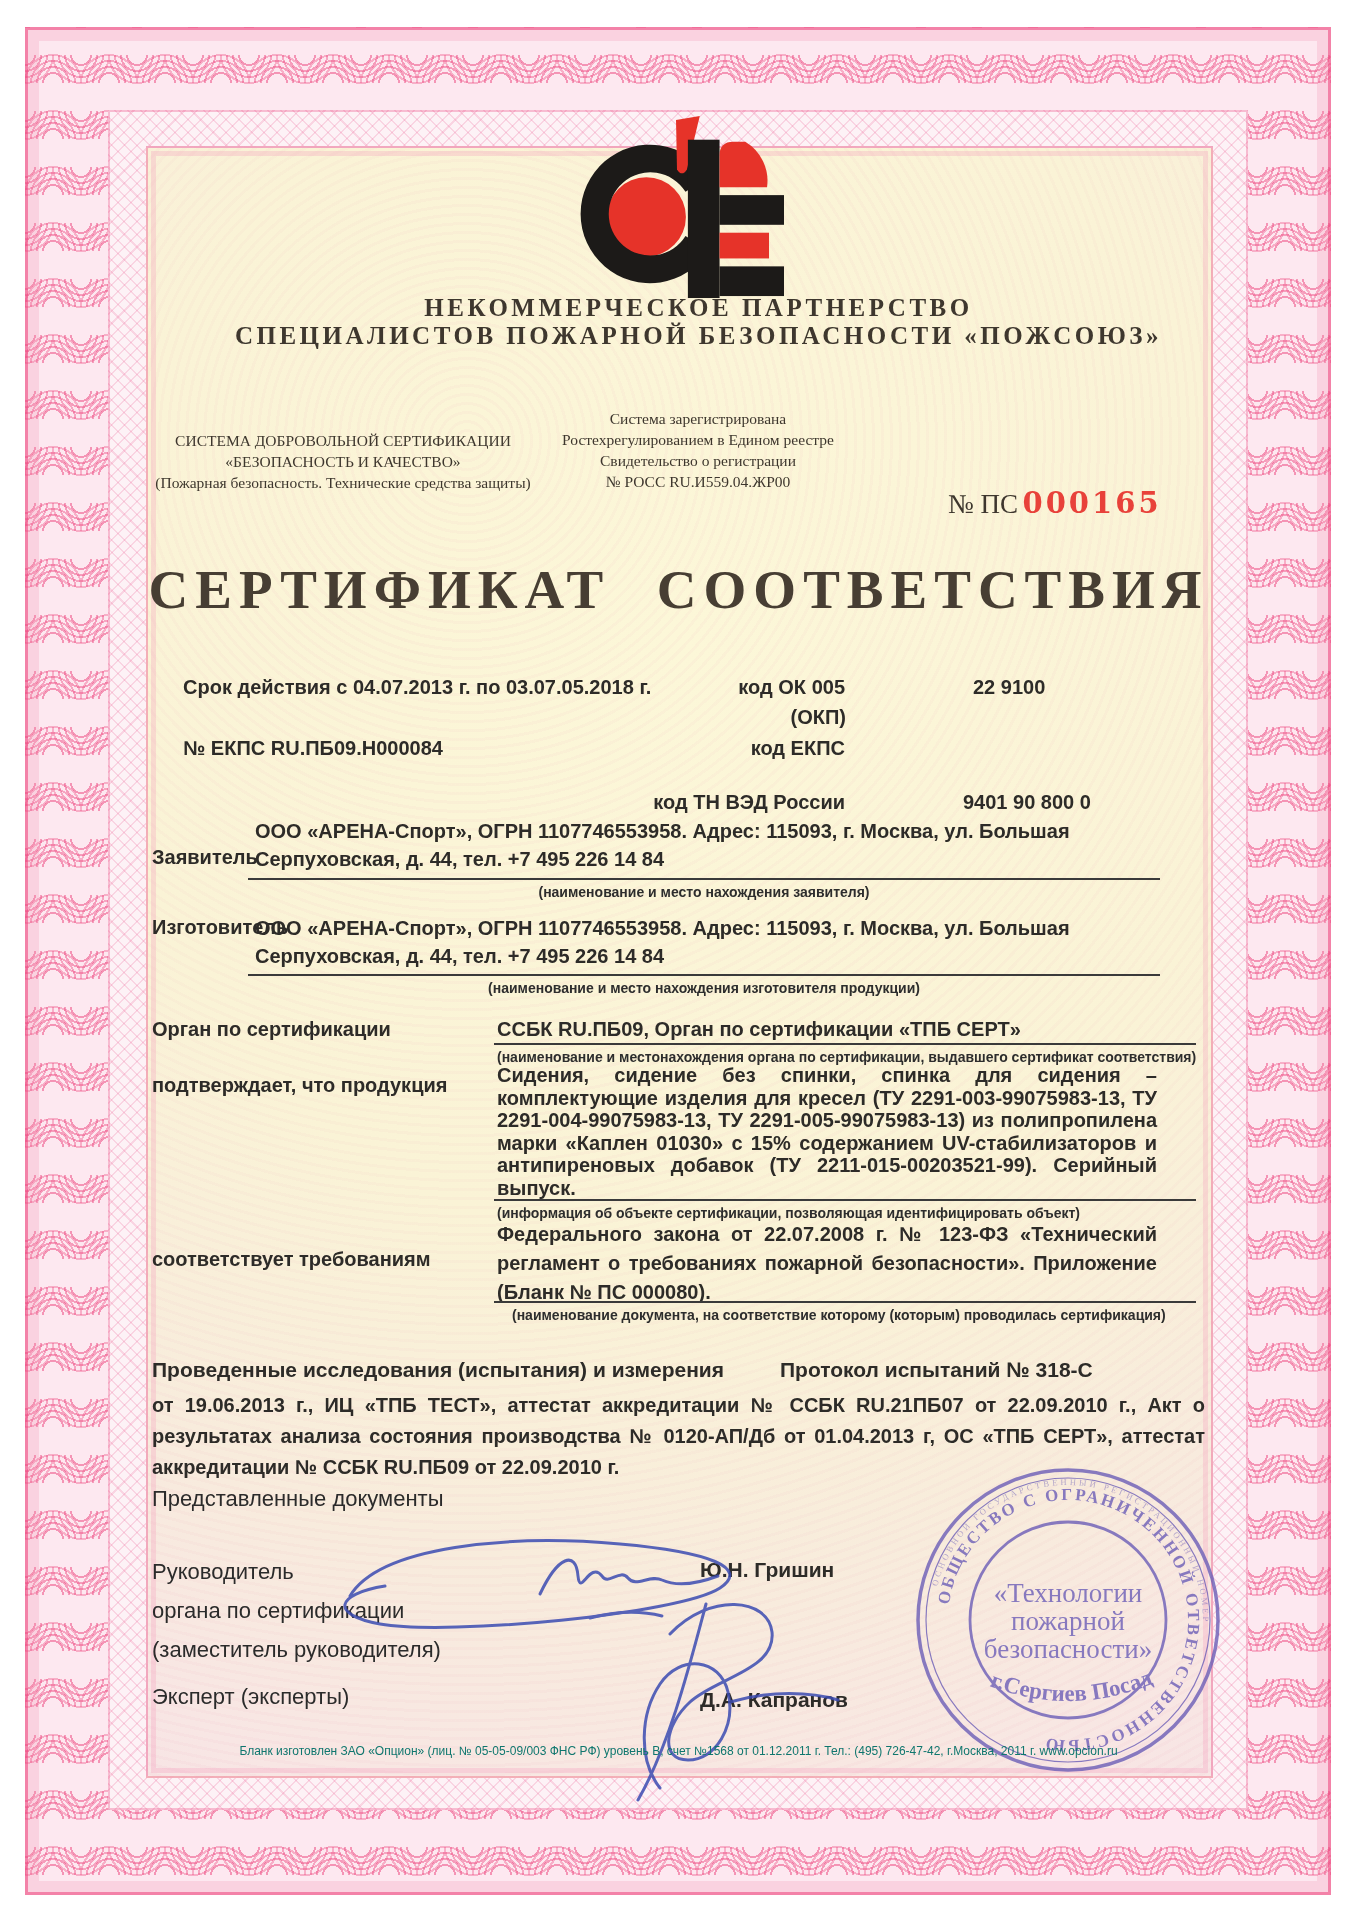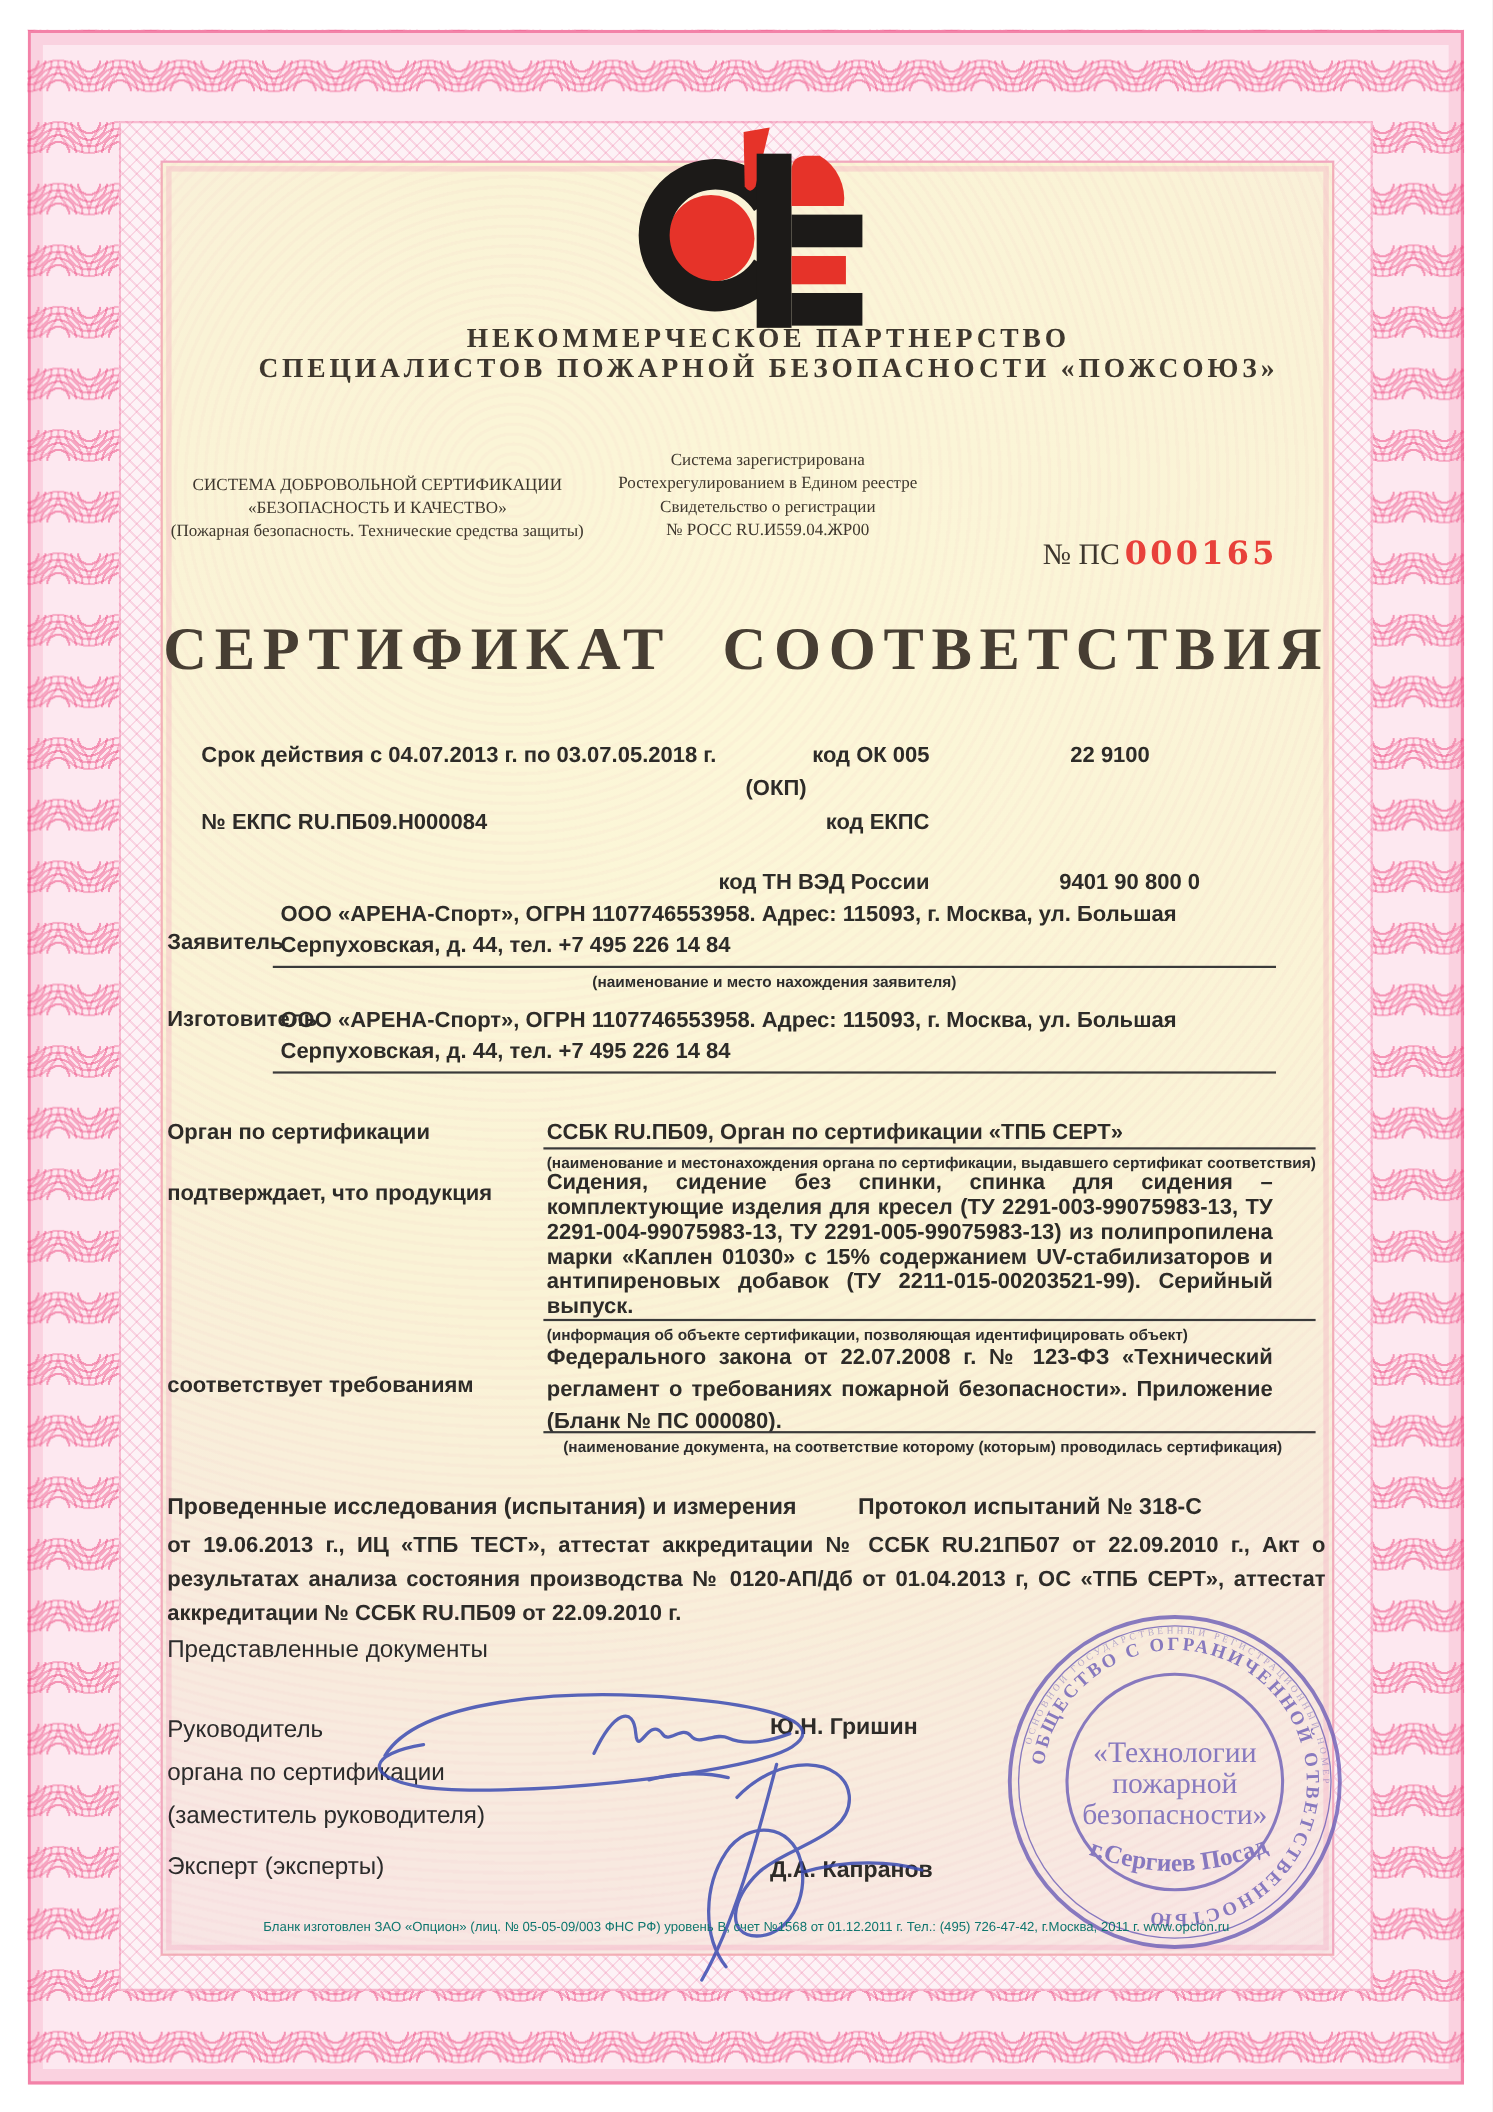--- a/index.html
+++ b/index.html
@@ -50,21 +50,21 @@
          font-weight:bold;font-size:55px;letter-spacing:7px;word-spacing:26px;color:#473e33;}
 
   .f20{font-size:20px;font-weight:bold;color:#2d2b28;}
   .lbl{font-size:20px;font-weight:bold;color:#2d2b28;white-space:nowrap;}
   .cap{font-size:14px;font-weight:bold;color:#2d2d2d;}
   .rule{height:2px;background:#3a3a3a;}
 
   .validity{left:183px;top:676px;}
   .ok-label{left:610px;top:676px;width:235px;text-align:right;}
   .ok-value{left:973px;top:676px;}
-  .okp-label{left:598px;top:706px;width:215px;text-align:center;}
+  .okp-label{left:631px;top:706px;width:215px;text-align:right;}
   .ekps-label{left:610px;top:737px;width:235px;text-align:right;}
   .cert-no{left:183px;top:737px;}
   .tnved-label{left:610px;top:791px;width:235px;text-align:right;}
   .tnved-value{left:963px;top:791px;}
 
   .lbl-applicant{left:152px;top:846px;}
   .val-applicant{left:255px;top:817px;width:905px;line-height:28px;}
   .rule-applicant{left:248px;top:878px;width:912px;}
   .cap-applicant{left:248px;top:884px;width:912px;text-align:center;}
 
@@ -158,20 +158,21 @@
   <div class="abs tnved-value f20">9401 90 800 0</div>
 
   <div class="abs lbl-applicant lbl">Заявитель</div>
   <div class="abs val-applicant f20">ООО «АРЕНА-Спорт», ОГРН 1107746553958. Адрес: 115093, г. Москва, ул. Большая Серпуховская, д. 44, тел. +7 495 226 14 84</div>
   <div class="abs rule-applicant rule"></div>
   <div class="abs cap-applicant cap">(наименование и место нахождения заявителя)</div>
 
   <div class="abs lbl-manufacturer lbl">Изготовитель</div>
   <div class="abs val-manufacturer f20">ООО «АРЕНА-Спорт», ОГРН 1107746553958. Адрес: 115093, г. Москва, ул. Большая Серпуховская, д. 44, тел. +7 495 226 14 84</div>
   <div class="abs rule-manufacturer rule"></div>
+  <div class="abs cap-manufacturer cap">(наименование и место нахождения изготовителя продукции)</div>
 
   <div class="abs lbl-body lbl">Орган по сертификации</div>
   <div class="abs val-body f20">ССБК RU.ПБ09, Орган по сертификации «ТПБ СЕРТ»</div>
   <div class="abs rule-body rule"></div>
   <div class="abs cap-body cap">(наименование и местонахождения органа по сертификации, выдавшего сертификат соответствия)</div>
 
   <div class="abs lbl-product lbl">подтверждает, что продукция</div>
   <div class="abs val-product f20">Сидения, сидение без спинки, спинка для сидения – комплектующие изделия для кресел (ТУ 2291-003-99075983-13, ТУ 2291-004-99075983-13, ТУ 2291-005-99075983-13) из полипропилена марки «Каплен 01030» с 15% содержанием UV-стабилизаторов и антипиреновых добавок (ТУ 2211-015-00203521-99). Серийный выпуск.</div>
   <div class="abs rule-product rule"></div>
   <div class="abs cap-product cap">(информация об объекте сертификации, позволяющая идентифицировать объект)</div>

